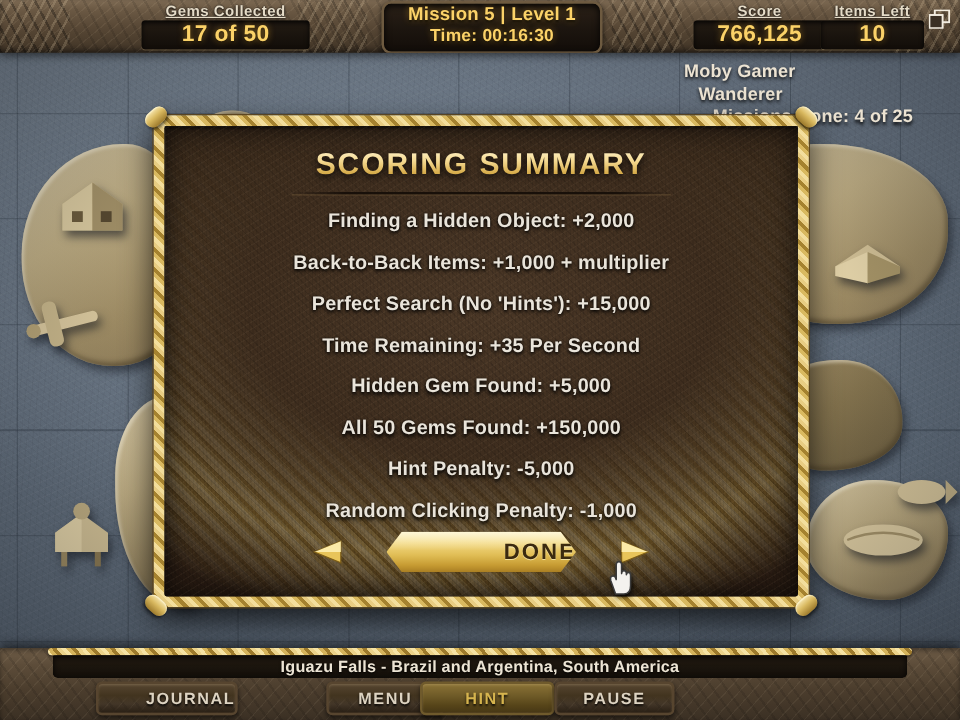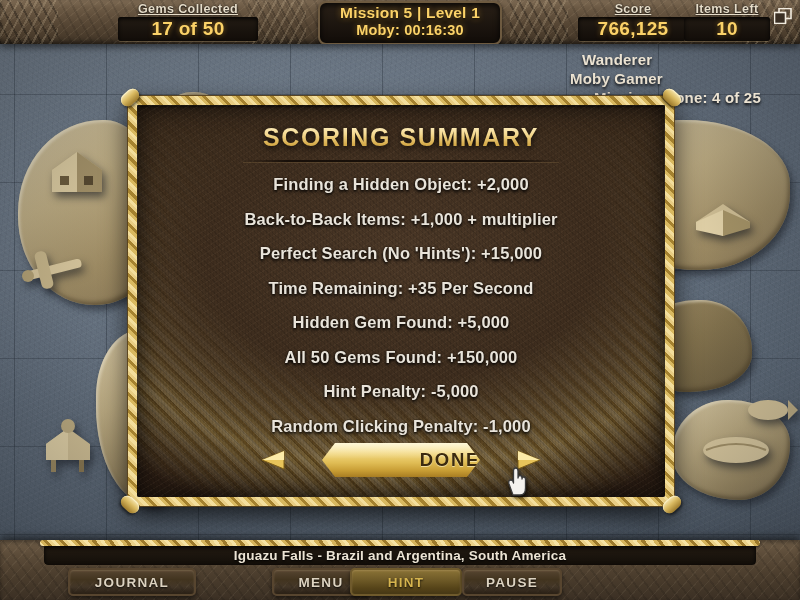--- a/index.html
+++ b/index.html
@@ -390,21 +390,21 @@
 
     <div class="hud-block" style="left:118px; top:2px; width:140px;">
       <div class="hud-label">Gems Collected</div>
       <div class="hud-plate">
         <div class="hud-value">17 of 50</div>
       </div>
     </div>
 
     <div class="hud-mission">
       <div class="m1">Mission 5 | Level 1</div>
-      <div class="m2">Moby: 00:16:30</div>
+      <div class="m2">Time: 00:16:30</div>
     </div>
 
     <div class="hud-block" style="left:578px; top:2px; width:110px;">
       <div class="hud-label">Score</div>
       <div class="hud-plate">
         <div class="hud-value">766,125</div>
       </div>
     </div>
 
     <div class="hud-block" style="left:684px; top:2px; width:86px;">
@@ -414,22 +414,22 @@
       </div>
     </div>
 
     <svg class="win-icon" viewBox="0 0 18 16">
       <rect x="5" y="0.5" width="12" height="10" fill="none" stroke="#f2ece0" stroke-width="1.6"></rect>
       <rect x="0.5" y="4.5" width="11" height="11" fill="#3a2f24" stroke="#f2ece0" stroke-width="1.6"></rect>
     </svg>
   </div>
 
   <div class="player-panel">
+    <div class="pp-line pp-name">Moby Gamer</div>
     <div class="pp-line pp-rank">Wanderer</div>
-    <div class="pp-line pp-name">Moby Gamer</div>
     <div class="pp-line pp-miss">Missions Done: 4 of 25</div>
     <div class="pp-line pp-score">66,125</div>
   </div>
 
   <div class="dialog">
     <div class="dlg-frame"></div>
     <div class="rope-cap tl"></div>
     <div class="rope-cap tr"></div>
     <div class="rope-cap bl"></div>
     <div class="rope-cap br"></div>
@@ -475,21 +475,21 @@
              L20.5 22 Q20.5 29 15 29 Z" fill="#f4f2ee" stroke="#3b3b3b" stroke-width="1.3" stroke-linejoin="round"></path>
   </svg>
 
   <div class="hud-bottom">
     <div class="location-rope"></div>
     <div class="location-plate">
       <span class="location-text">Iguazu Falls - Brazil and Argentina, South America</span>
     </div>
 
     <div class="bottom-btns">
-      <div class="game-btn" style="left:68px; width:128px;">
+      <div class="game-btn" style="left:80px; width:118px;justify-content:flex-end;">
         <span class="gb-label">JOURNAL</span>
       </div>
       <div class="game-btn" style="left:272px; width:98px;">
         <span class="gb-label">MENU</span>
       </div>
       <div class="game-btn active" style="left:350px; width:112px;">
         <span class="gb-label">HINT</span>
       </div>
       <div class="game-btn" style="left:462px; width:100px;">
         <span class="gb-label">PAUSE</span>

